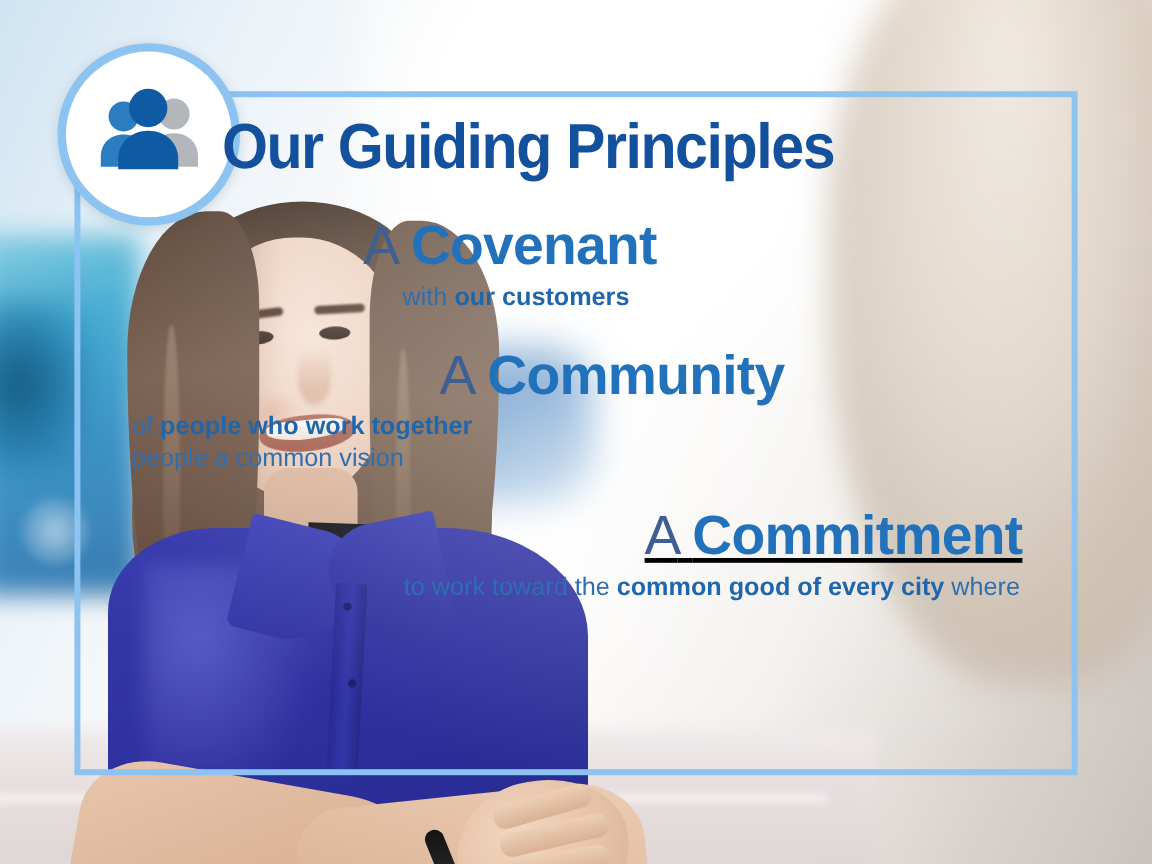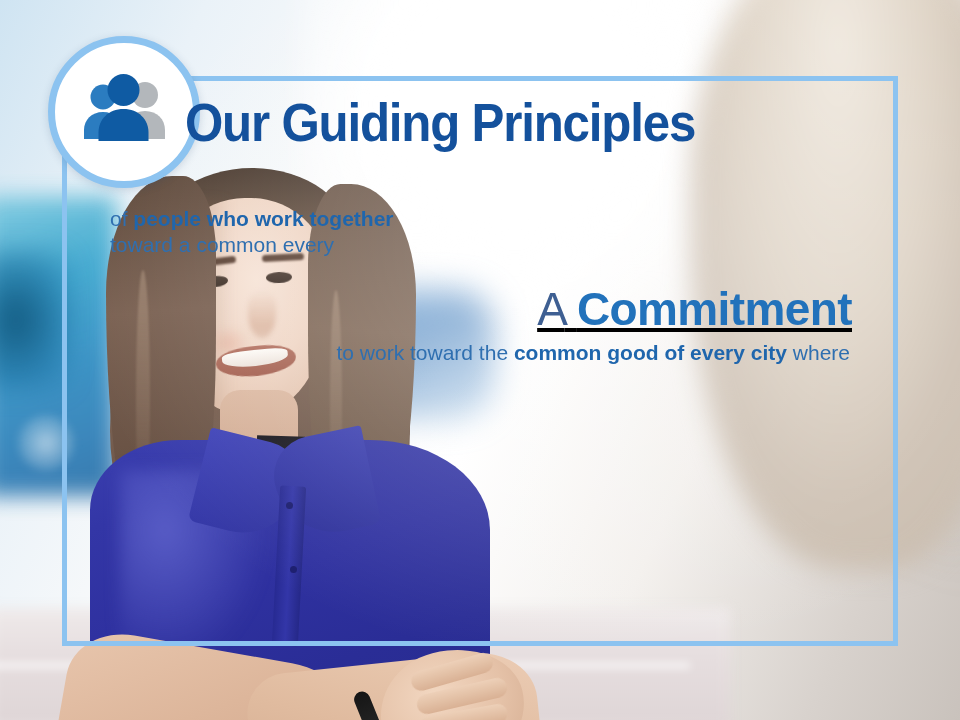--- a/index.html
+++ b/index.html
@@ -394,25 +394,38 @@
 
     <circle cx="45.5" cy="17" r="16" fill="#0f5ba3"></circle>
     <path d="M45.5 36c-15 0-25 10.5-25 23.5V68h50v-8.5C70.5 46.5 60.5 36 45.5 36z" fill="#0f5ba3"></path>
   </svg>
 </div>
 
 <div class="title">Our Guiding Principles</div>
 
 <div class="principles">
 
+  <div class="block-1">
+    <div class="p-head">
+      <span class="art">A</span>
+      <span class="key">Covenant</span>
+    </div>
+    <div class="p-sub">
+      <span>with </span><b>our customers</b><span></span>
+    </div>
+  </div>
 
   <div class="block-2">
+    <div class="p-head">
+      <span class="art">A</span>
+      <span class="key">Community</span>
+    </div>
     <div class="p-sub">
       <span>of </span><b>people who work together</b><span></span><br>
-      <span>toward a common every</span>
+      <span>people a common vision</span>
     </div>
   </div>
 
   <div class="block-3">
     <div class="p-head">
       <span class="art">A</span>
       <span class="key">Commitment</span>
     </div>
     <div class="p-sub">
       <span>to work toward the </span><b>common good of every city</b><span> where</span><br>

